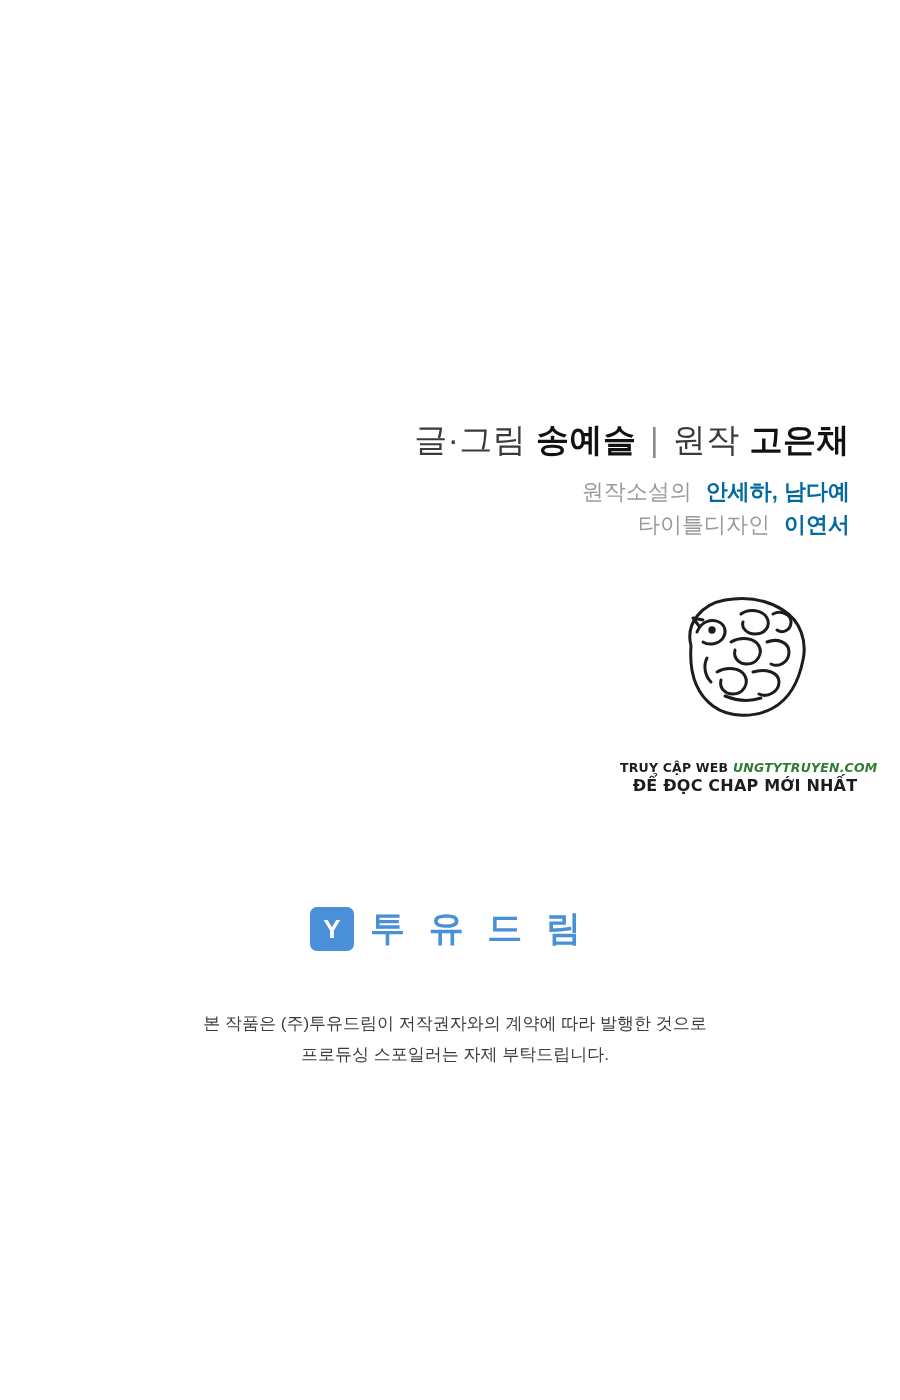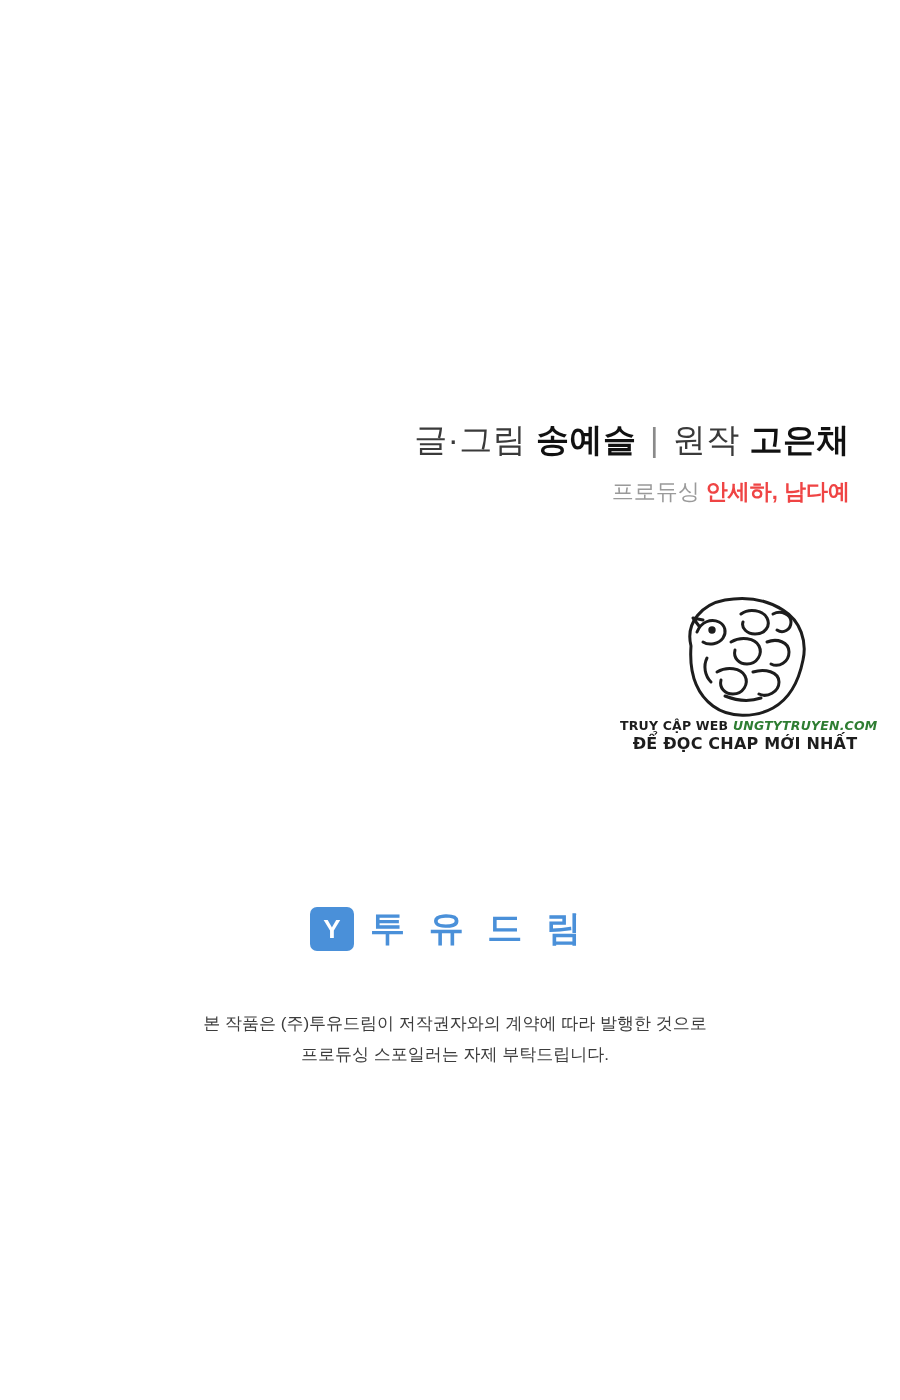--- a/index.html
+++ b/index.html
@@ -52,21 +52,22 @@
   }
 
   .credit-sub {
     margin-top: 14px;
     font-size: 22px;
     color: #9a9a9a;
     white-space: nowrap;
   }
   .credit-sub .strong {
     font-weight: 700;
-    color: #ef4444;
+    color: #0369a1;
+    margin-left: 8px;
   }
   .credit-sub + .credit-sub {
     margin-top: 4px;
   }
 
   
   .stamp-wrap {
     position: absolute;
     left: 655px;
     top: 580px;
@@ -74,21 +75,21 @@
     height: 180px;
   }
   .stamp-wrap svg {
     display: block;
   }
 
   
   .watermark {
     position: absolute;
     left: 620px;
-    top: 718px;
+    top: 760px;
     width: 250px;
     text-align: center;
     font-family: "DejaVu Sans", sans-serif;
     line-height: 1.25;
   }
   .watermark .wm-line {
     font-size: 12.5px;
     font-weight: 700;
     letter-spacing: 0.2px;
     color: #1d1d1d;
@@ -169,24 +170,28 @@
   <div class="credits">
     <div class="credit-main">
       <span class="light">글·그림</span>
       <span class="strong">송예슬</span>
       <span class="sep">|</span>
       <span class="light">원작</span>
       <span class="strong">고은채</span>
     </div>
 
     <div class="credit-sub">
-      <span>프로듀싱</span>
+      <span>원작소설의</span>
       <span class="strong">안세하, 남다예</span>
     </div>
 
+    <div class="credit-sub">
+      <span>타이틀디자인</span>
+      <span class="strong">이연서</span>
+    </div>
   </div>
 
   <div class="stamp-wrap">
     <svg width="180" height="160" viewBox="0 0 180 160" fill="none" xmlns="http://www.w3.org/2000/svg">
       <g stroke="#1d1d1d" stroke-width="3" fill="none" stroke-linecap="round" stroke-linejoin="round">
 
         <path d="M36 66 C30 42 48 24 70 20 C92 16 112 20 128 30 C146 41 152 62 148 80 C144 100 136 118 118 128 C100 138 74 138 58 126 C42 114 34 94 36 66 Z"></path>
 
         <path d="M42 52 C46 42 56 38 64 42 C70 45 72 52 68 58 C64 64 54 66 48 62"></path>
         <path d="M44 46 L38 38 L48 40"></path>

